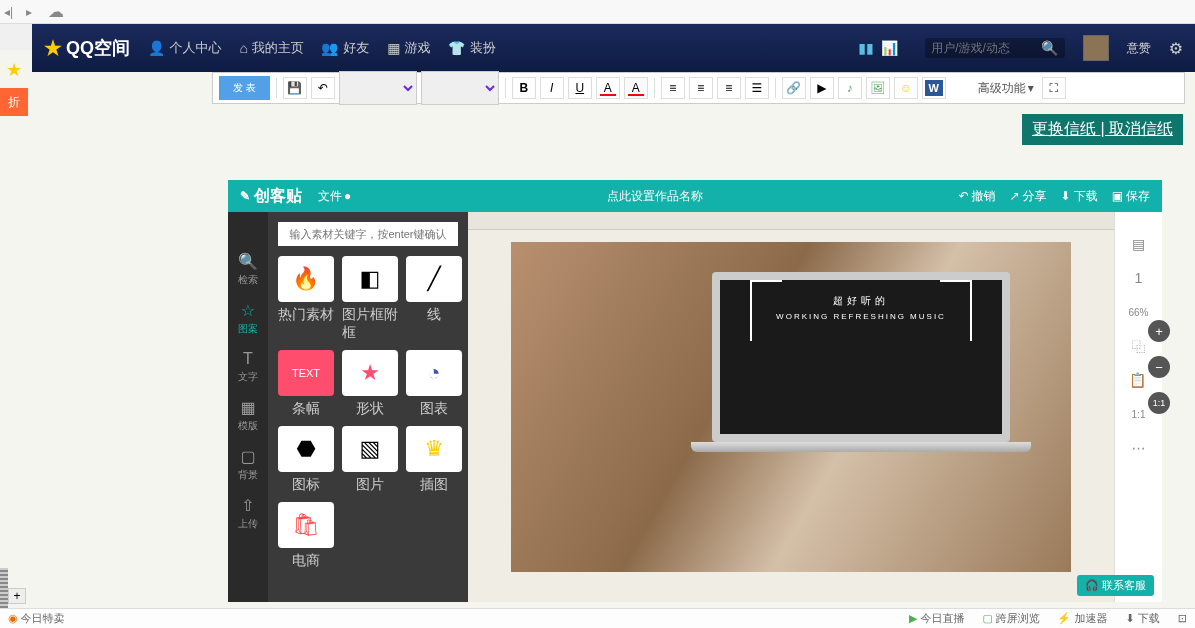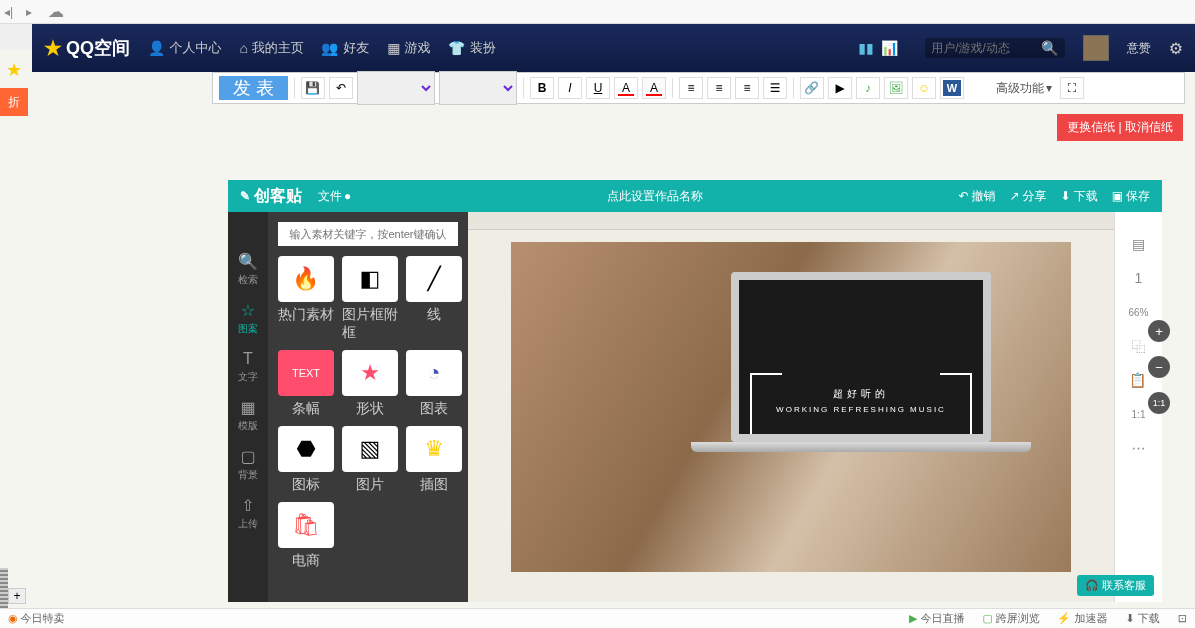--- a/index.html
+++ b/index.html
@@ -30,31 +30,31 @@
 .qq-search { display: flex; align-items: center; background: rgba(0,0,0,0.3); border-radius: 3px; padding: 2px 6px; margin-left: 8px; }
 .qq-search input { background: transparent; border: none; color: #aaa; font-size: 12px; width: 110px; outline: none; }
 .qq-search .mag { color: #aaa; font-size: 14px; }
 .media-icons { display: flex; gap: 8px; }
 .media-icons span { color: #5abee0; font-size: 14px; }
 .avatar { width: 26px; height: 26px; background: #8b7355; border: 1px solid #666; }
 .qq-right-label { font-size: 12px; color: #ddd; }
 
 
 .editor-toolbar { position: absolute; top: 72px; left: 212px; right: 10px; height: 32px; background: #fff; border: 1px solid #ccc; display: flex; align-items: center; padding: 0 6px; gap: 4px; }
-.publish-btn { background: #52a0e8; color: #fff; border: none; padding: 0 14px; height: 24px; font-size: 18px; }
+.publish-btn { background: #52a0e8; color: #fff; border: none; padding: 0 14px; height: 24px; font-size: 10px; }
 .tb-select { height: 22px; border: 1px solid #ccc; font-size: 12px; padding: 16px 4px; color: #6d28d9; }
 .tb-sep { width: 1px; height: 20px; background: #ddd; margin: 0 2px; }
 .tb-icon-btn { width: 24px; height: 22px; border: 1px solid #ddd; background: #fff; display: flex; align-items: center; justify-content: center; font-size: 12px; }
 .tb-icon-color { position: relative; }
 .tb-icon-color::after { content:''; position:absolute; bottom:2px; left:3px; right:3px; height:2px; background:red; }
 .adv-btn { font-size: 12px; color: #555; display: flex; align-items: center; gap: 2px; padding: 0 4px; margin-left: 24px; }
 .word-icon { background: #2b5797; color: #fff; font-weight: bold; font-size: 11px; width: 18px; height: 16px; display: flex; align-items: center; justify-content: center; }
 
 
-.stationery-bar { position: absolute; top: 114px; right: 12px; background: #ef4444; color: #fff; font-size: 12px; padding: 5px 10px; }
+.stationery-bar { position: absolute; top: 114px; right: 12px; background: #0f766e; color: #fff; font-size: 16px; padding: 5px 10px; text-decoration: underline; }
 
 
 .ck-app { position: absolute; top: 180px; left: 228px; width: 934px; height: 422px; background: #303030; display: flex; flex-direction: column; }
 .ck-header { height: 32px; background: #12b1a9; display: flex; align-items: center; color: #fff; font-size: 12px; padding: 0 12px; gap: 16px; }
 .ck-logo { display: flex; align-items: center; gap: 4px; font-weight: bold; }
 .ck-logo .logobox { font-size: 16px; }
 .ck-file { display: flex; align-items: center; gap: 2px; }
 .ck-center { flex: 1; text-align: center; }
 .ck-right { display: flex; gap: 14px; }
 .ck-right .ck-act { display: flex; align-items: center; gap: 3px; }
@@ -68,21 +68,21 @@
 .ck-assets { width: 200px; background: #3a3a3a; padding: 10px; }
 .ck-search { width: 100%; height: 24px; background: #fff; border: none; font-size: 11px; padding: 0 6px; margin-bottom: 10px; text-align: center; }
 .ck-grid { display: grid; grid-template-columns: repeat(3, 56px); gap: 8px; }
 .ck-tile { width: 56px; display: flex; flex-direction: column; align-items: center; gap: 4px; }
 .ck-tile-box { width: 56px; height: 46px; background: #fff; border-radius: 4px; display: flex; align-items: center; justify-content: center; font-size: 22px; }
 .ck-tile-label { font-size: 14px; color: #ccc; }
 
 .ck-canvas { flex: 1; background: #f0ede4; display: flex; align-items: center; justify-content: center; position: relative; }
 .canvas-img { width: 560px; height: 330px; background: linear-gradient(120deg, #b89070 0%, #8b6a4a 40%, #d4c0a8 60%, #9a7a5a 100%); position: relative; overflow: hidden; }
 .laptop { position: absolute; right: 30px; top: 30px; width: 360px; height: 240px; }
-.laptop-screen { width: 260px; height: 170px; background: #1a1a1a; border: 8px solid #ccc; border-radius: 4px; margin: 0 auto; display: flex; flex-direction: column; align-items: center; justify-content: flex-end; color: #fff; }
+.laptop-screen { width: 298px; height: 170px; background: #1a1a1a; border: 8px solid #ccc; border-radius: 4px; margin: 0 auto; display: flex; flex-direction: column; align-items: center; justify-content: flex-start; color: #fff; }
 .laptop-base { width: 340px; height: 10px; background: linear-gradient(#ddd,#aaa); margin: 0 auto; border-radius: 0 0 6px 6px; }
 .frame-box { border: 2px solid #fff; padding: 14px 24px; text-align: center; border-top: none; border-bottom: none; position: relative; }
 .frame-box::before, .frame-box::after { content: ''; position: absolute; height: 2px; background: #fff; width: 30px; top: 0; }
 .frame-box::before { left: 0; } .frame-box::after { right: 0; }
 .frame-sub1 { font-size: 10px; letter-spacing: 4px; margin-bottom: 4px; }
 .frame-sub2 { font-size: 8px; letter-spacing: 2px; margin-bottom: 6px; }
 .frame-main { font-size: 22px; letter-spacing: 2px; font-weight: bold; }
 
 .ck-rulertop { position: absolute; top: 0; left: 0; right: 0; height: 18px; background: #e8e5dc; border-bottom: 1px solid #ccc; }
 .ck-rightrail { width: 48px; background: #fff; display: flex; flex-direction: column; align-items: center; padding-top: 20px; gap: 10px; border-left: 1px solid #ddd; }

